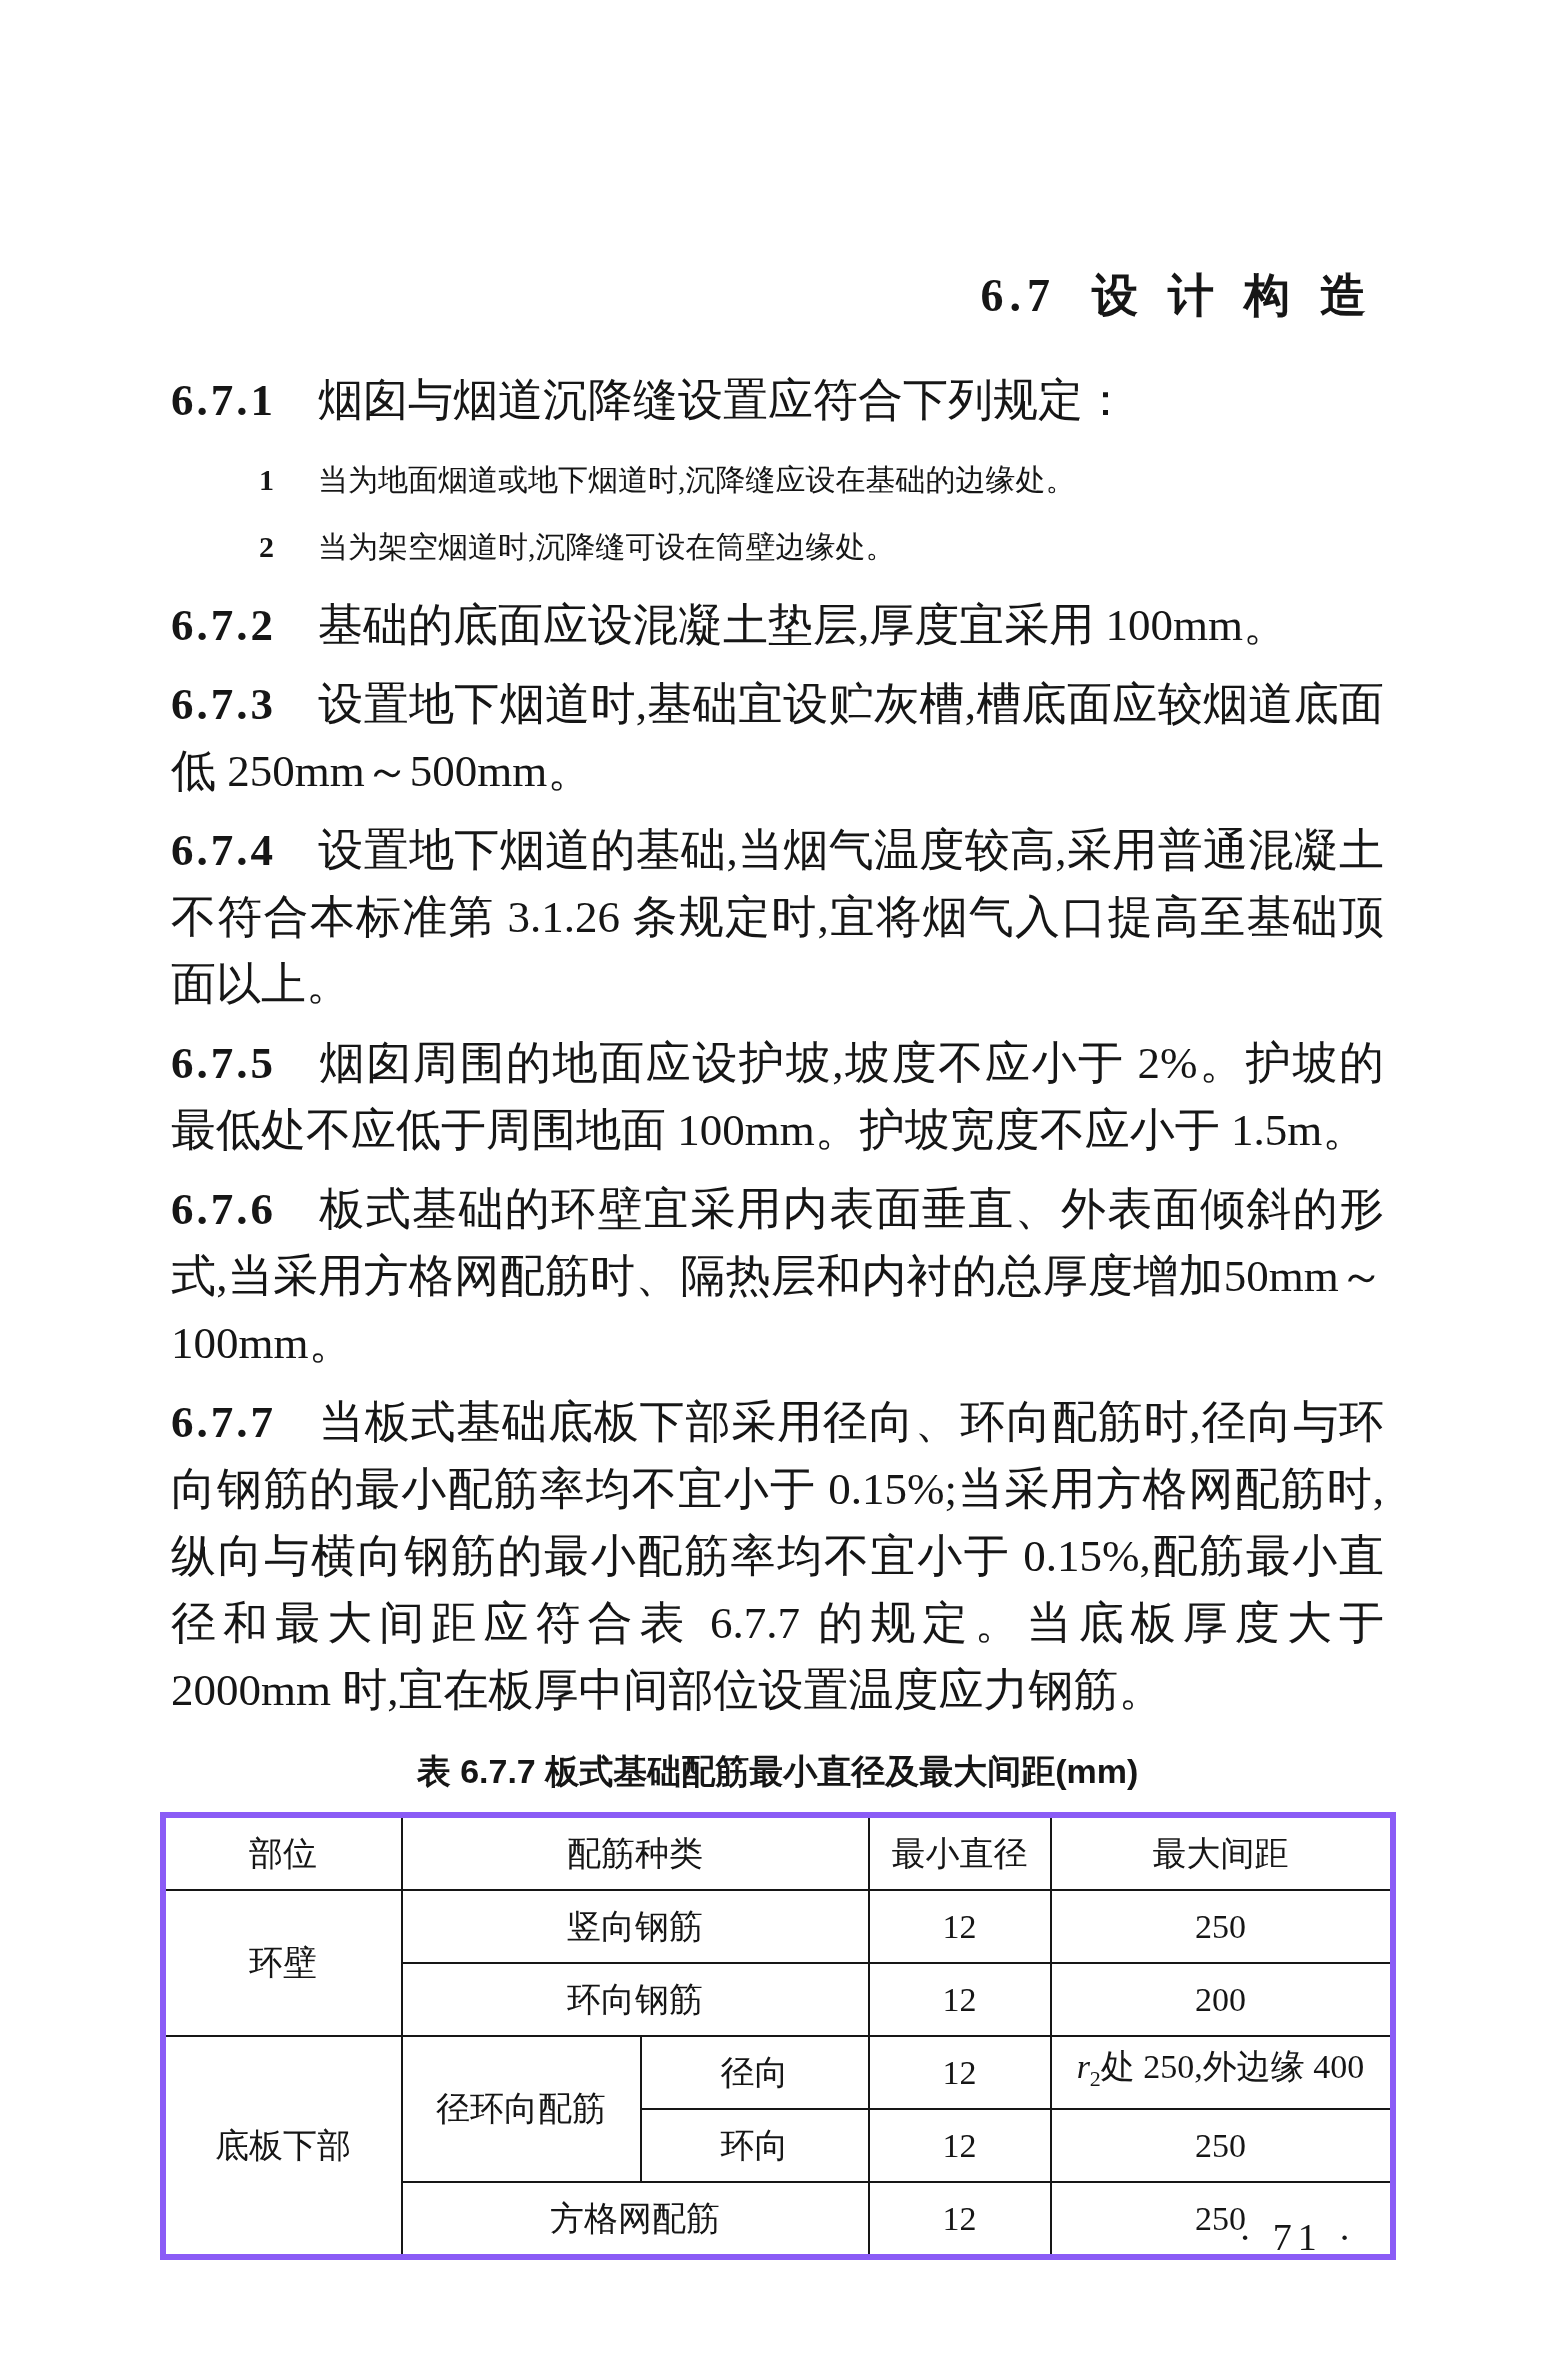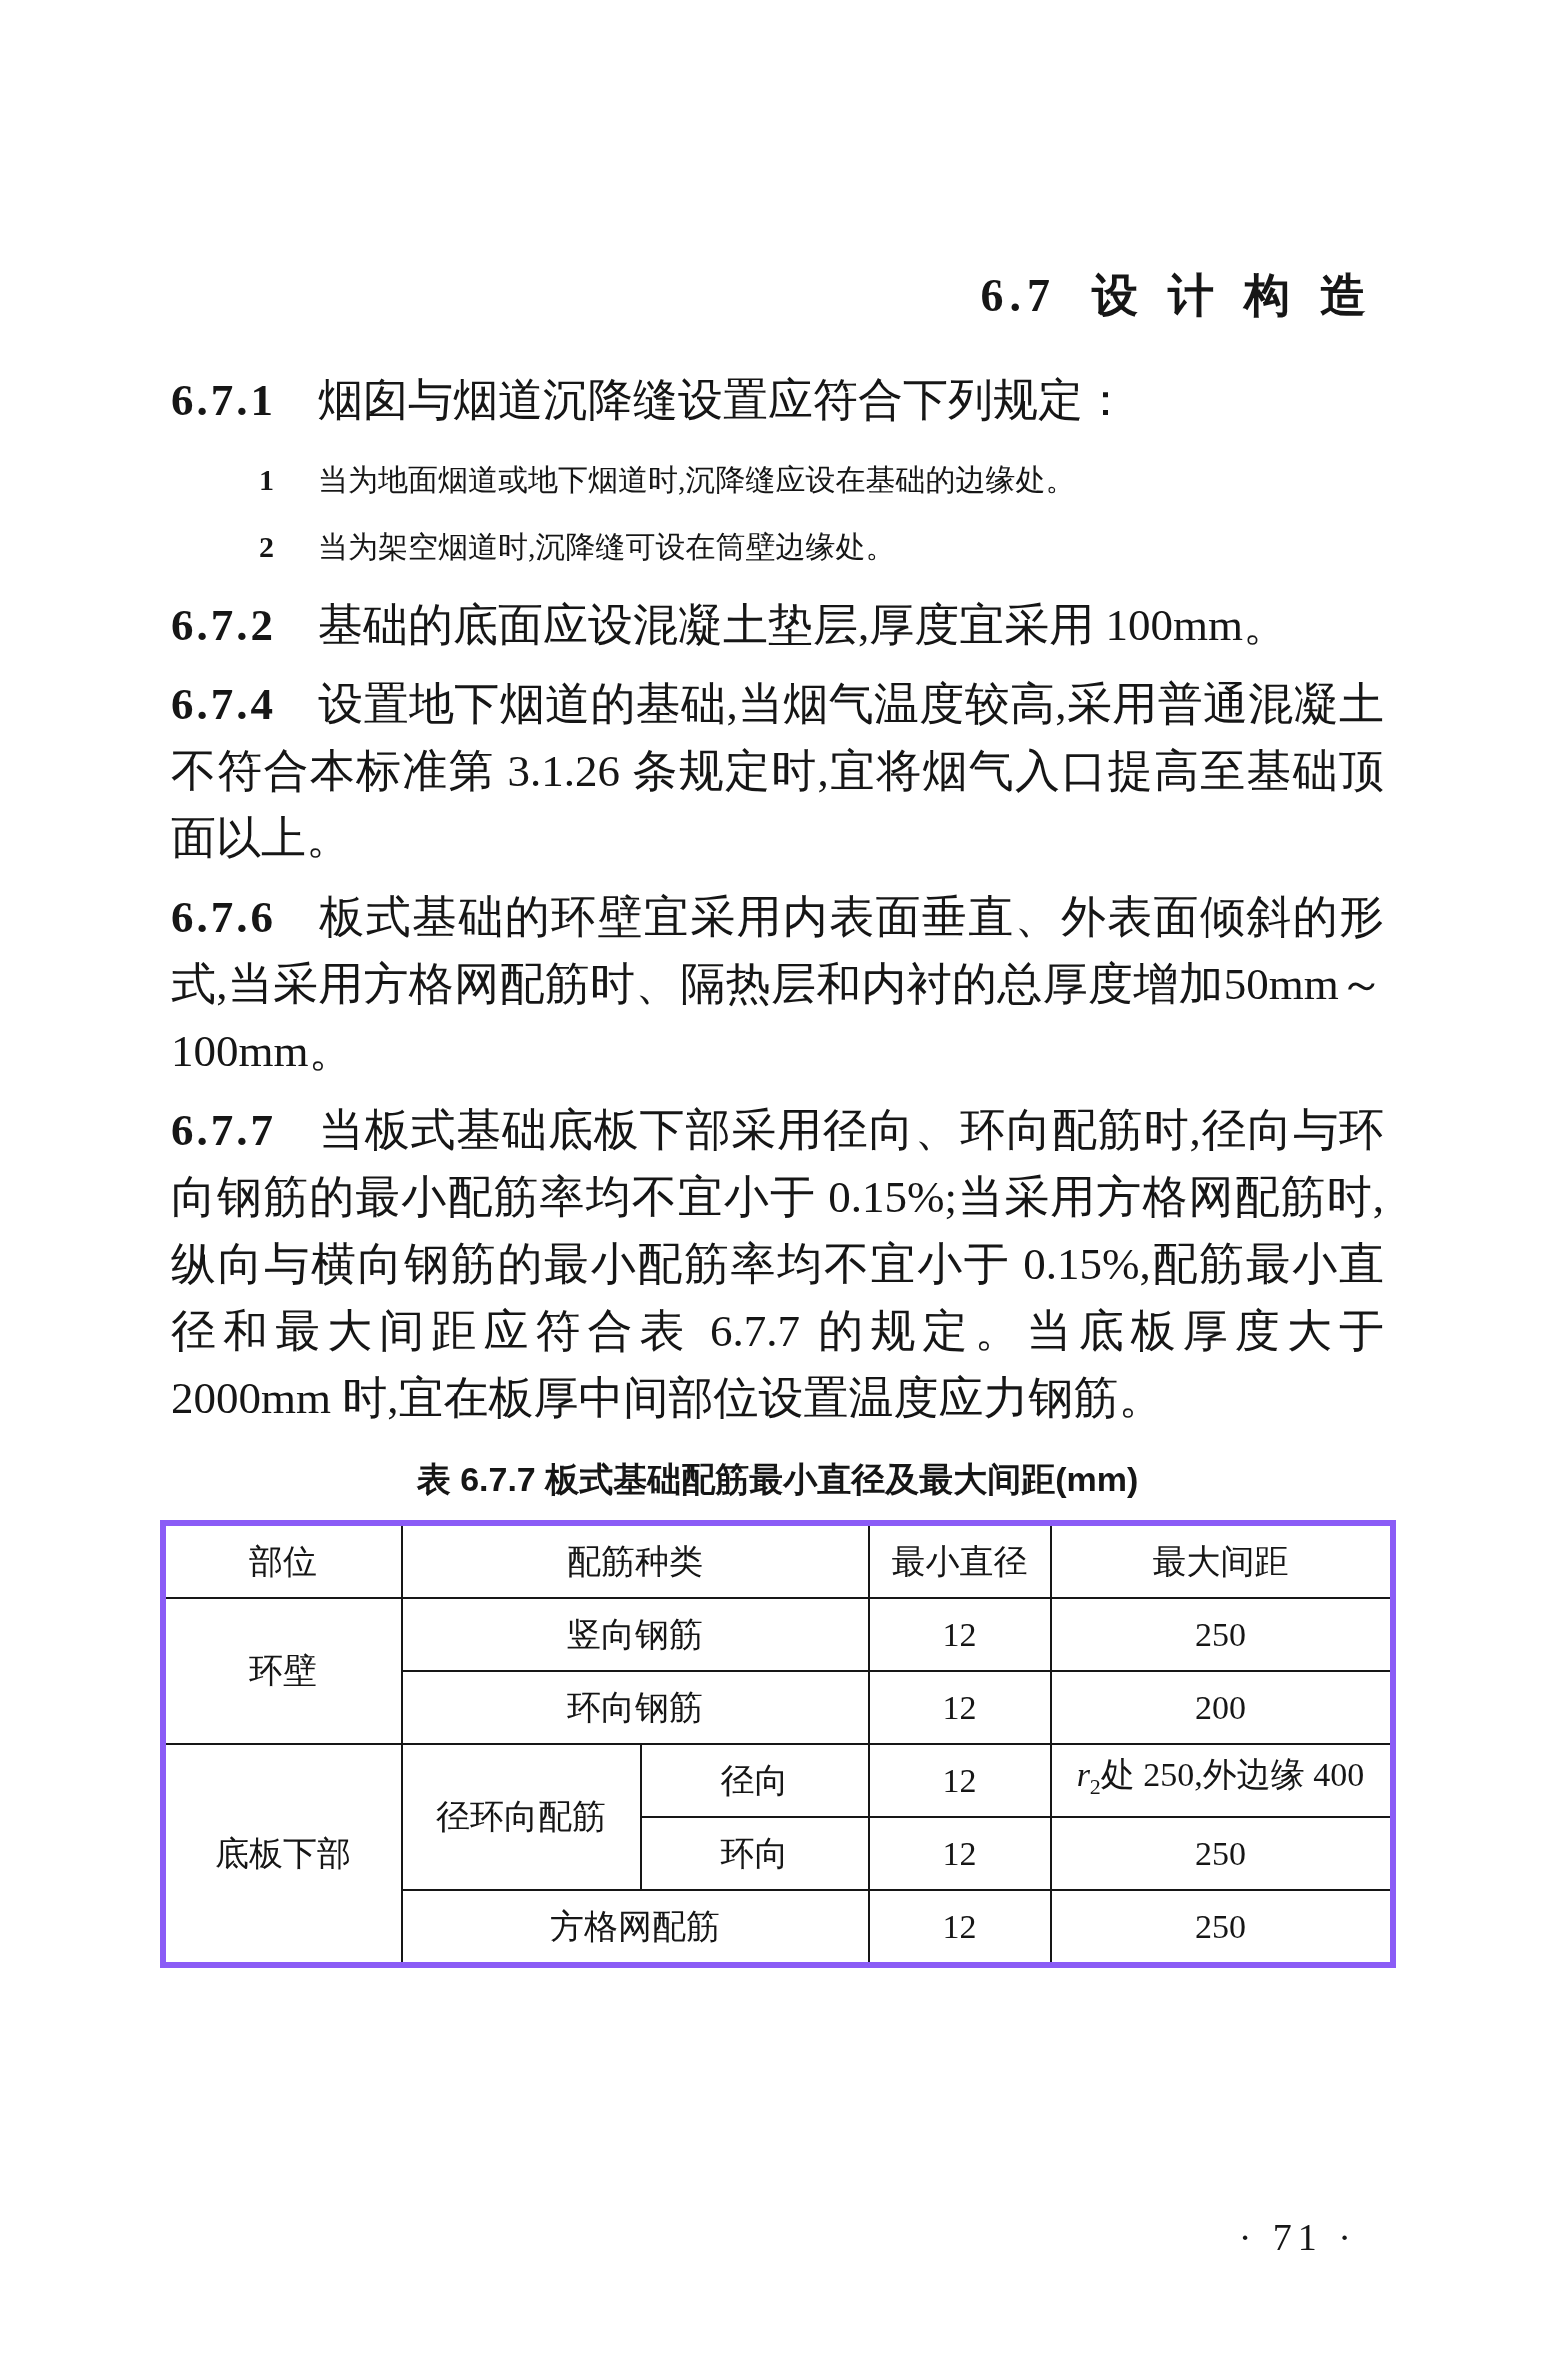--- a/index.html
+++ b/index.html
@@ -107,23 +107,25 @@
     <h1 class="title"><span class="sec-num">6.7</span><span class="sec-text">设计构造</span></h1>
 
     <p class="clause"><span class="num">6.7.1</span><span>烟囱与烟道沉降缝设置应符合下列规定：</span></p>
 
     <p class="item"><span class="num">1</span><span>当为地面烟道或地下烟道时,沉降缝应设在基础的边缘处。</span></p>
 
     <p class="item"><span class="num">2</span><span>当为架空烟道时,沉降缝可设在筒壁边缘处。</span></p>
 
     <p class="clause"><span class="num">6.7.2</span><span>基础的底面应设混凝土垫层,厚度宜采用 100mm。</span></p>
 
+    <p class="clause"><span class="num">6.7.3</span><span>设置地下烟道时,基础宜设贮灰槽,槽底面应较烟道底面低 250mm～500mm。</span></p>
 
     <p class="clause"><span class="num">6.7.4</span><span>设置地下烟道的基础,当烟气温度较高,采用普通混凝土不符合本标准第 3.1.26 条规定时,宜将烟气入口提高至基础顶面以上。</span></p>
 
+    <p class="clause"><span class="num">6.7.5</span><span>烟囱周围的地面应设护坡,坡度不应小于 2%。护坡的最低处不应低于周围地面 100mm。护坡宽度不应小于 1.5m。</span></p>
 
     <p class="clause"><span class="num">6.7.6</span><span>板式基础的环壁宜采用内表面垂直、外表面倾斜的形式,当采用方格网配筋时、隔热层和内衬的总厚度增加50mm～100mm。</span></p>
 
     <p class="clause"><span class="num">6.7.7</span><span>当板式基础底板下部采用径向、环向配筋时,径向与环向钢筋的最小配筋率均不宜小于 0.15%;当采用方格网配筋时,纵向与横向钢筋的最小配筋率均不宜小于 0.15%,配筋最小直径和最大间距应符合表 6.7.7 的规定。当底板厚度大于 2000mm 时,宜在板厚中间部位设置温度应力钢筋。</span></p>
 
     <div class="table-caption">表 6.7.7  板式基础配筋最小直径及最大间距(mm)</div>
 
     <table class="spec">
       <colgroup>
         <col style="width:239px">

